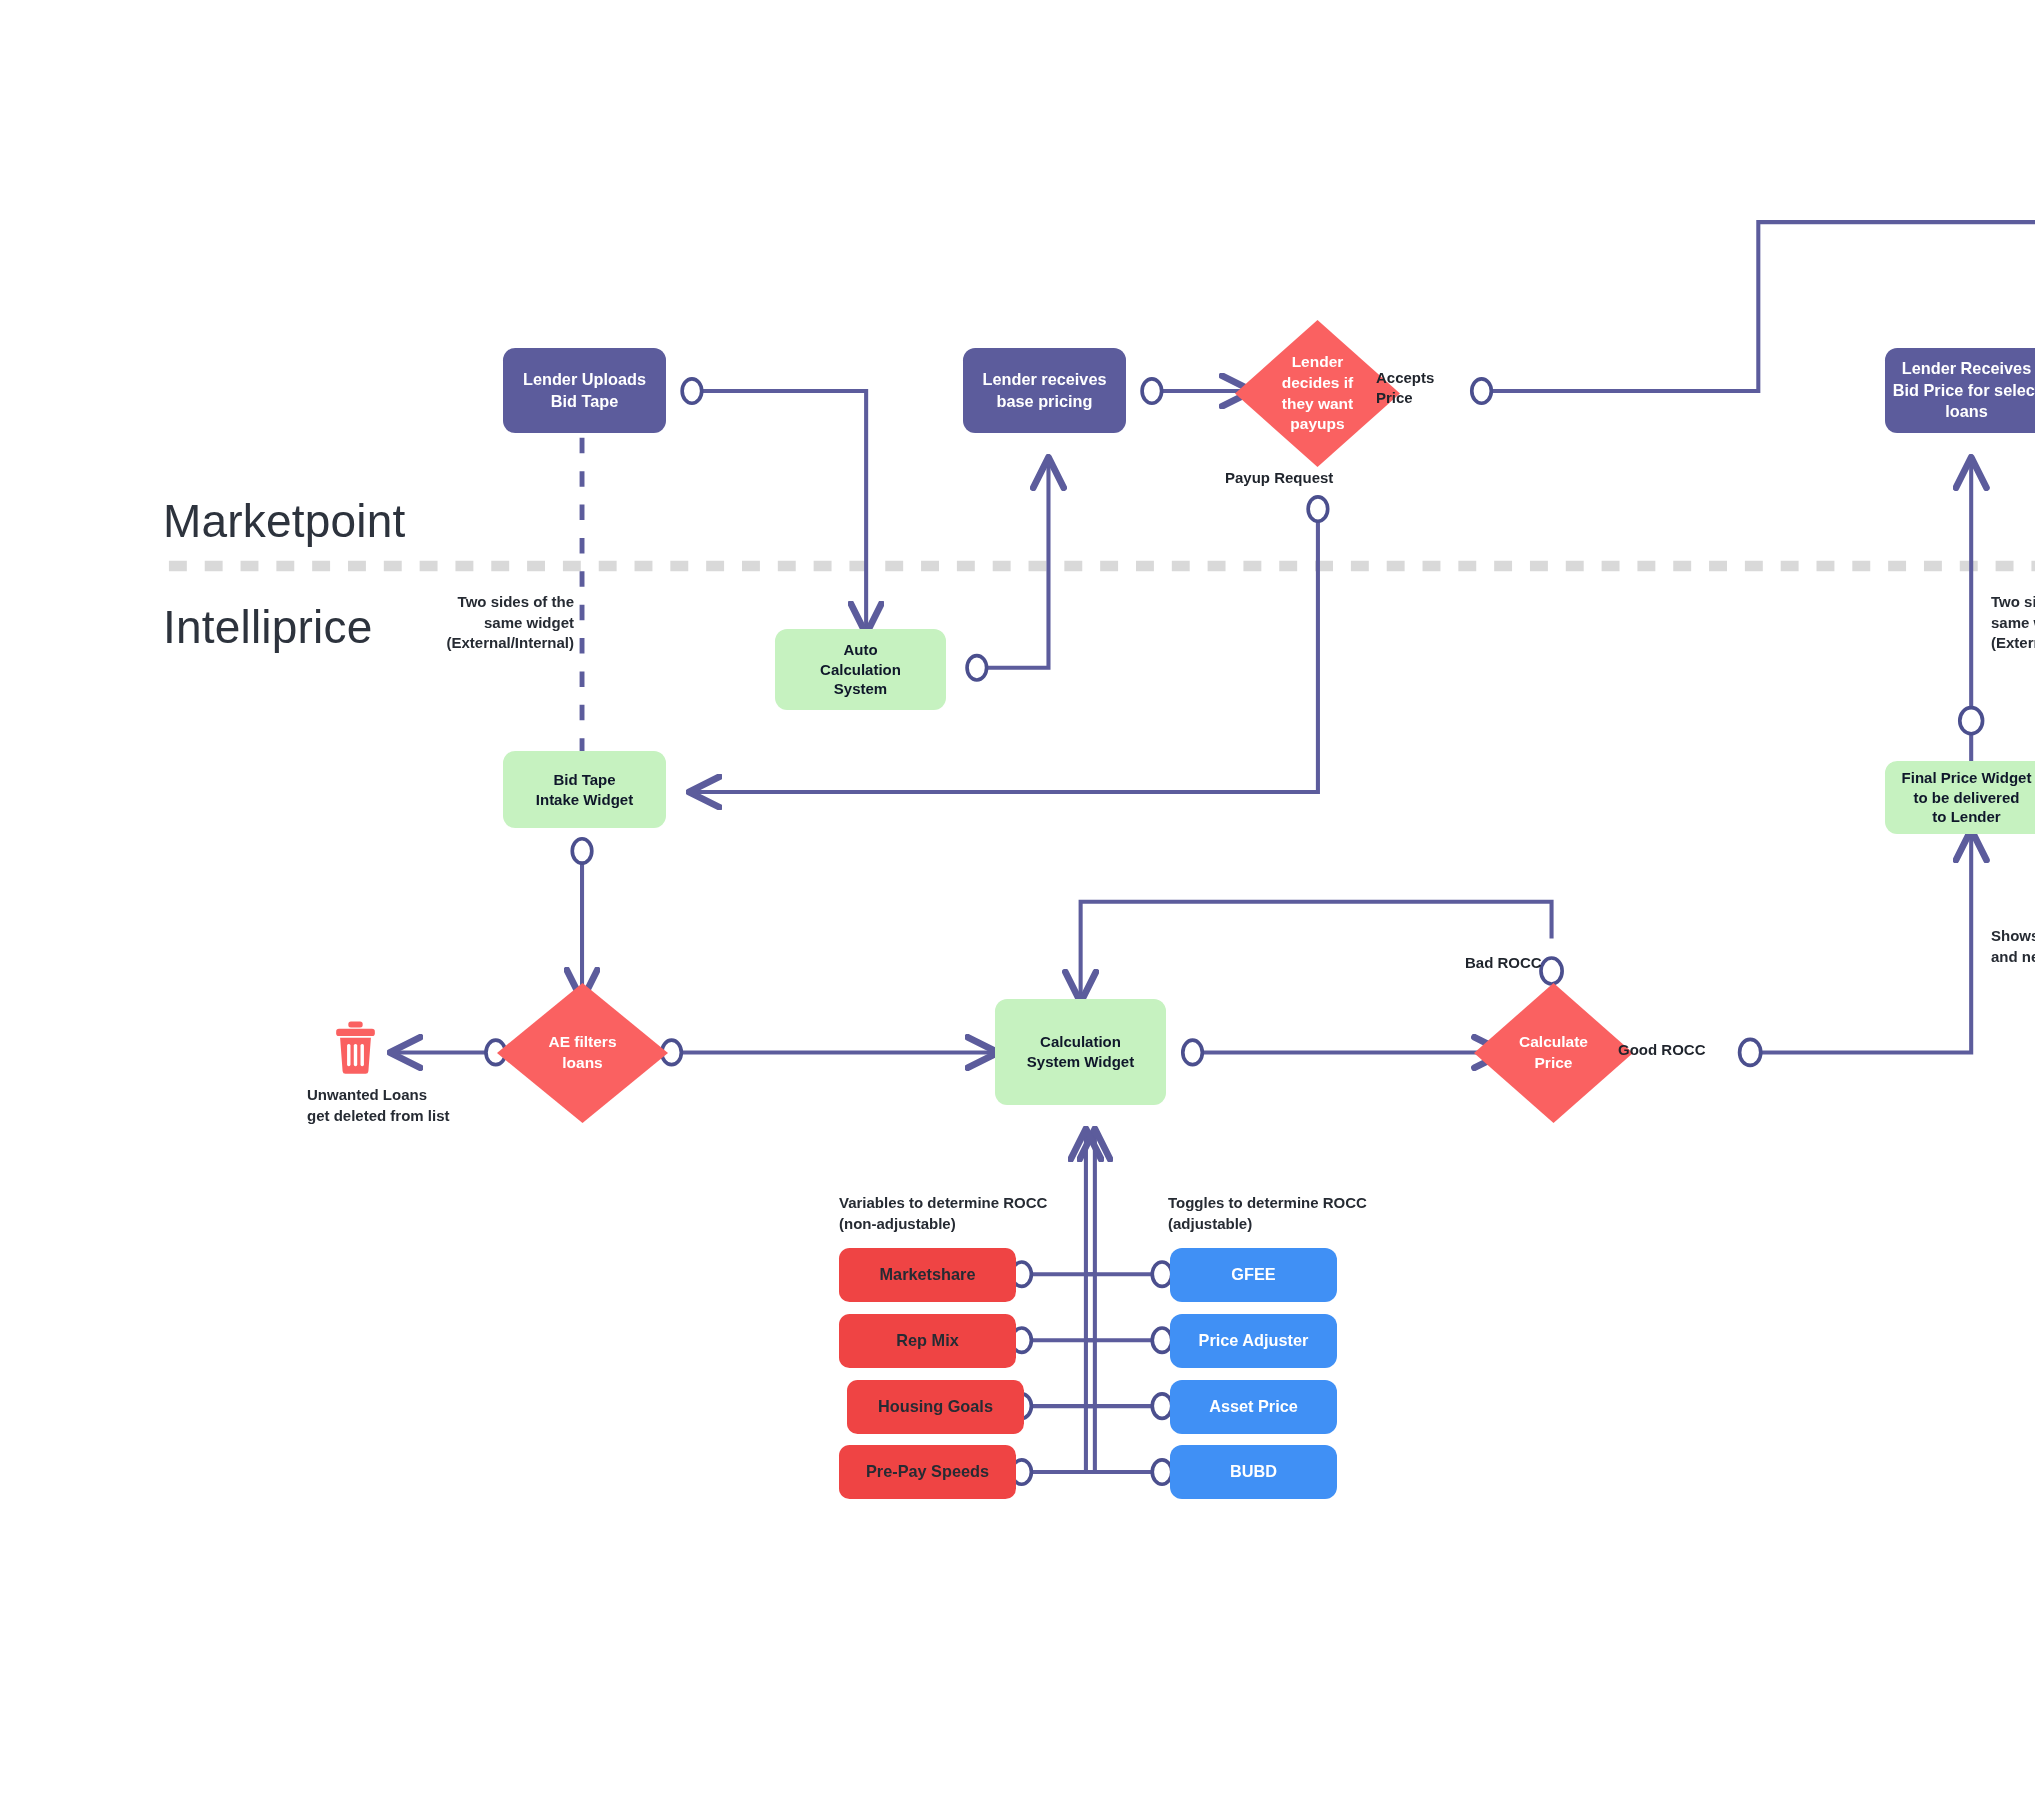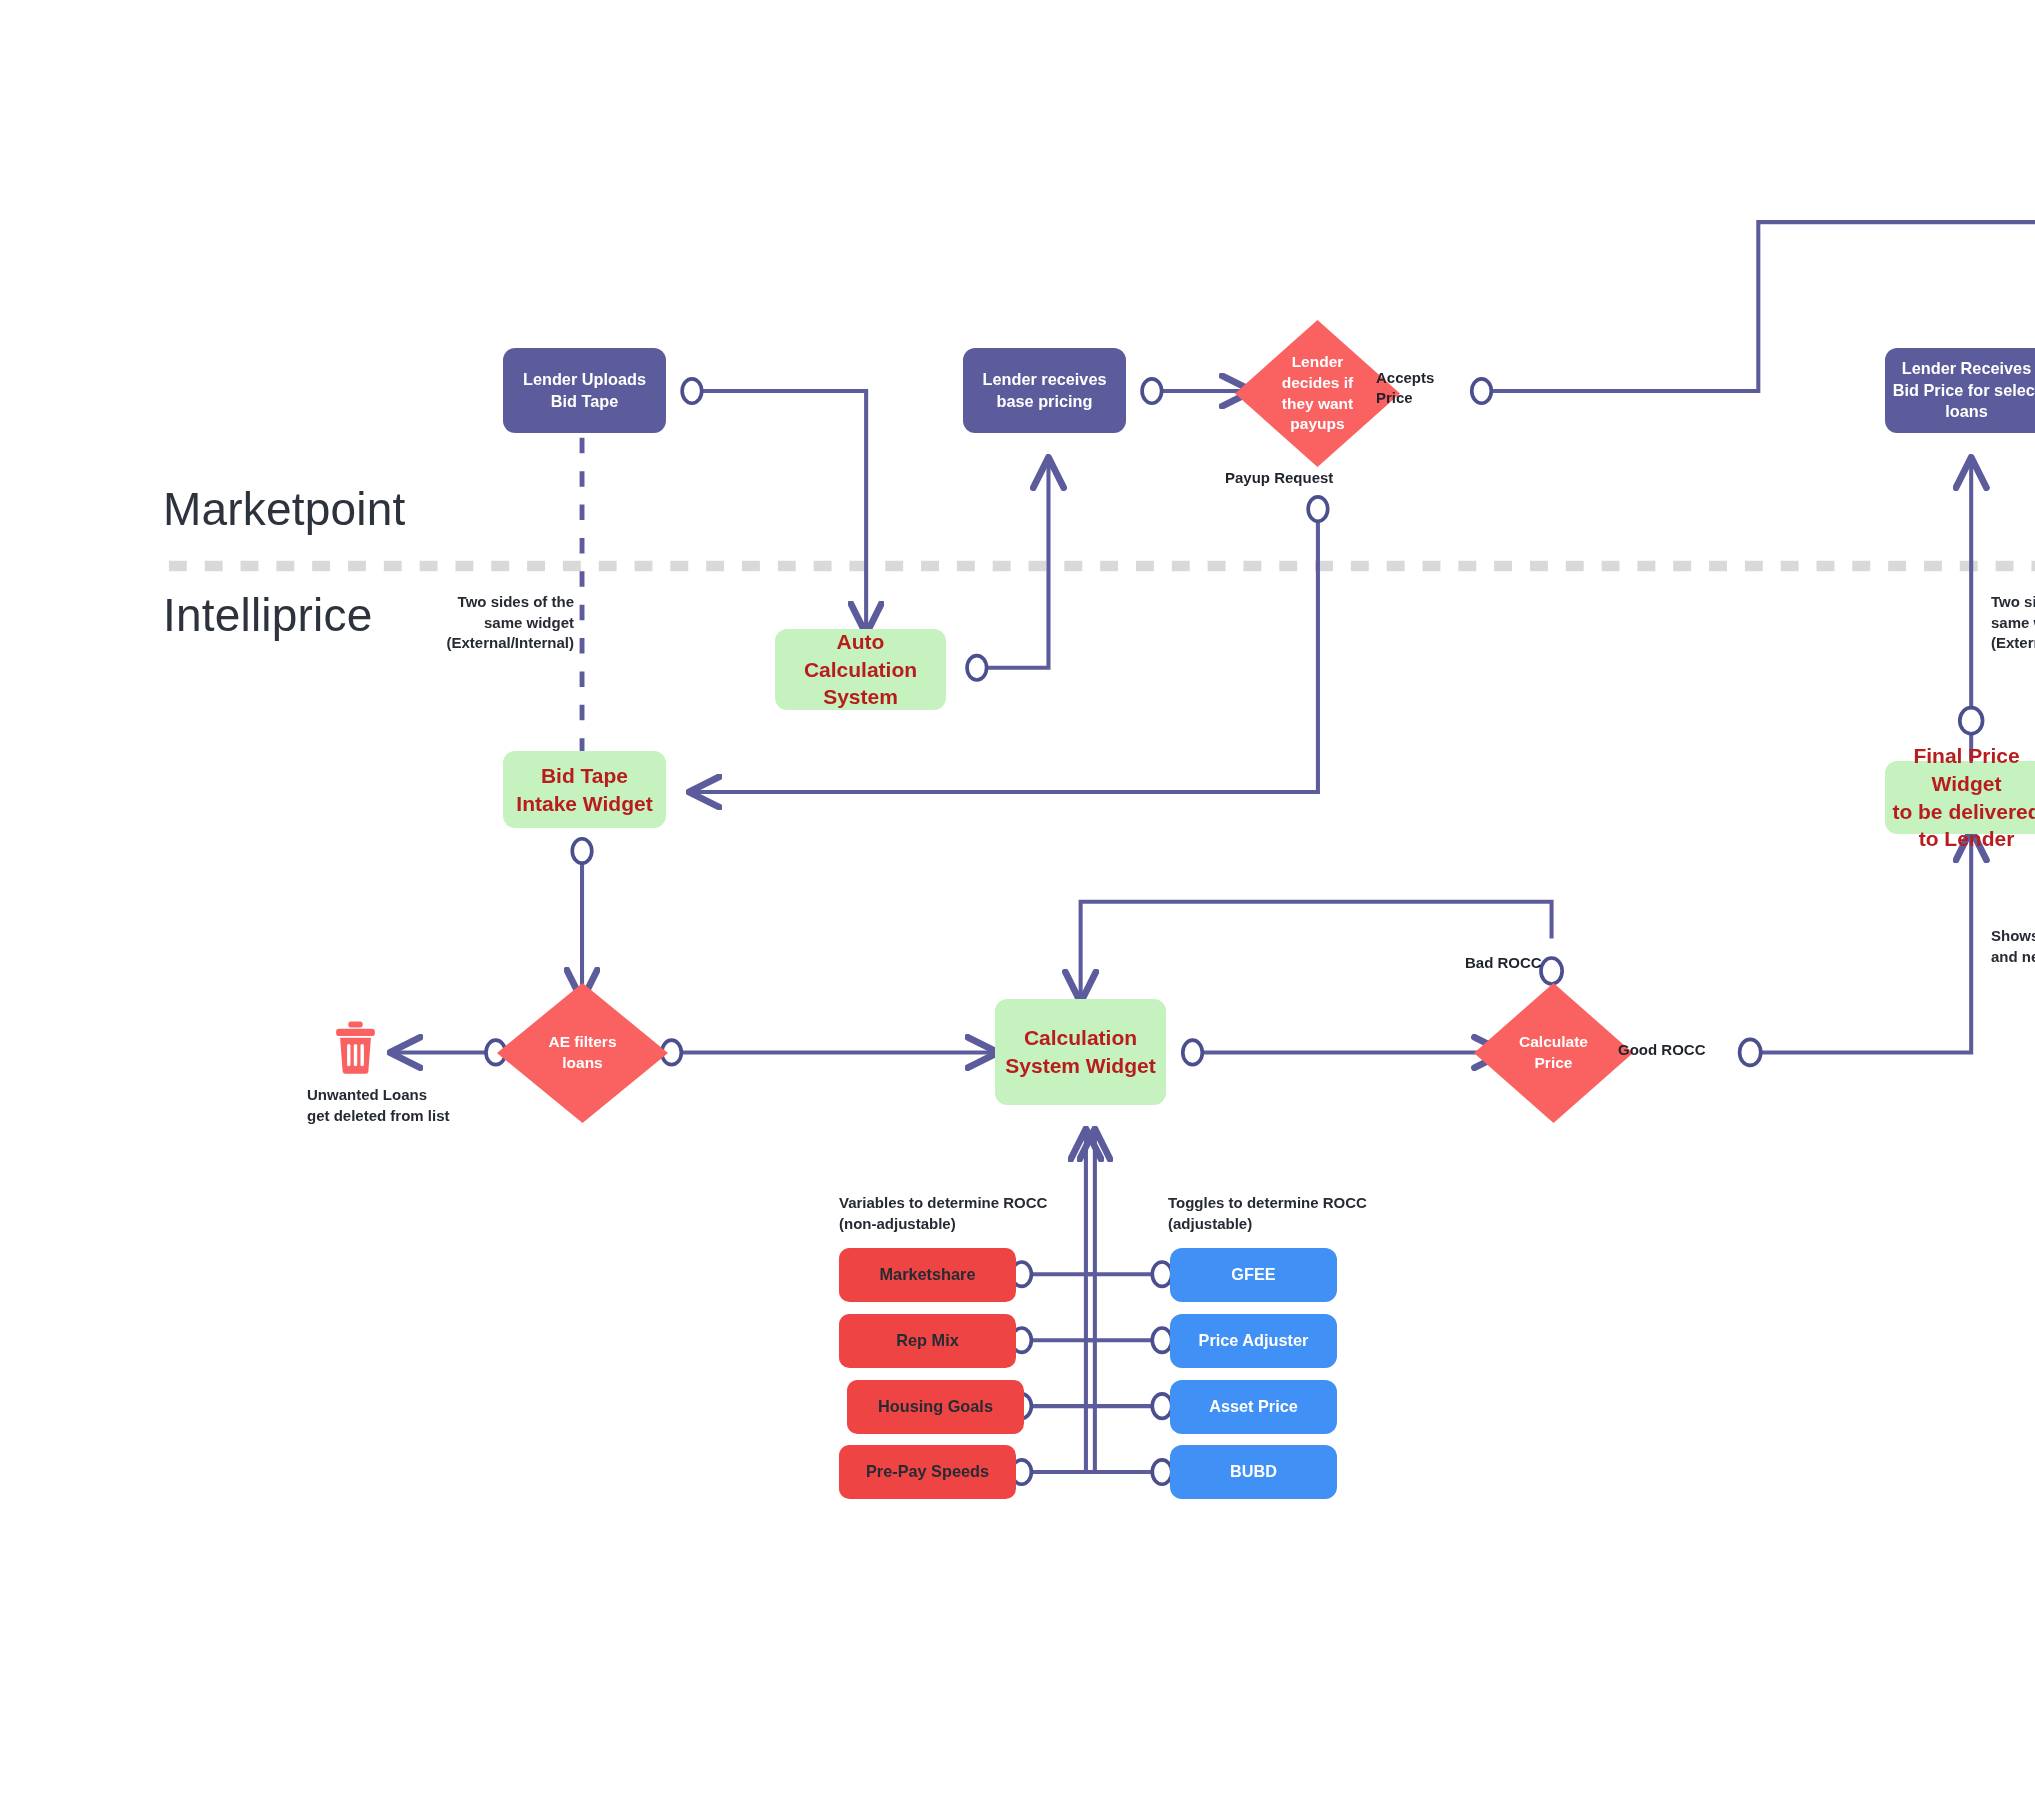--- a/index.html
+++ b/index.html
@@ -39,24 +39,24 @@
   .node-purple {
     background: #5c5c9c;
     color: #ffffff;
     border-radius: 12.2px;
     font-weight: bold;
     font-size: 16.3px;
     padding: 2.4px 5.7px;
   }
   .node-green {
     background: #c6f2c0;
-    color: #b91c1c;
+    color: #0f172a;
     border-radius: 12.2px;
     font-weight: bold;
-    font-size: 21px;
+    font-size: 15px;
     padding: 2.4px 4.9px;
     text-align: center;
   }
   .node-orange {
     background: #ef4444;
     color: #262b33;
     border-radius: 10.6px;
     font-weight: bold;
     font-size: 16.3px;
   }
@@ -92,20 +92,21 @@
     white-space: pre-line;
     z-index: 2;
   }
   .lane-label {
     position: absolute;
     color: #2d333d;
     font-size: 46px;
     font-weight: 400;
     letter-spacing: 0.2px;
     white-space: nowrap;
+    margin-top: 12px;
   }
   .note {
     position: absolute;
     color: #262b33;
     font-weight: bold;
     font-size: 15px;
     line-height: 1.38;
     white-space: pre-line;
   }
   .note.right-align { text-align: right; }

